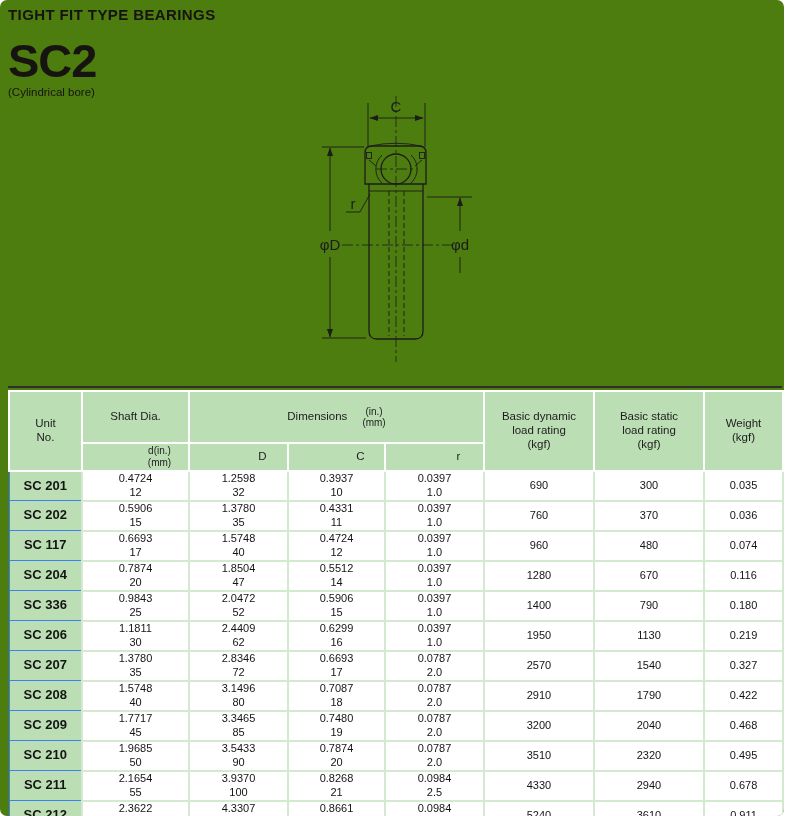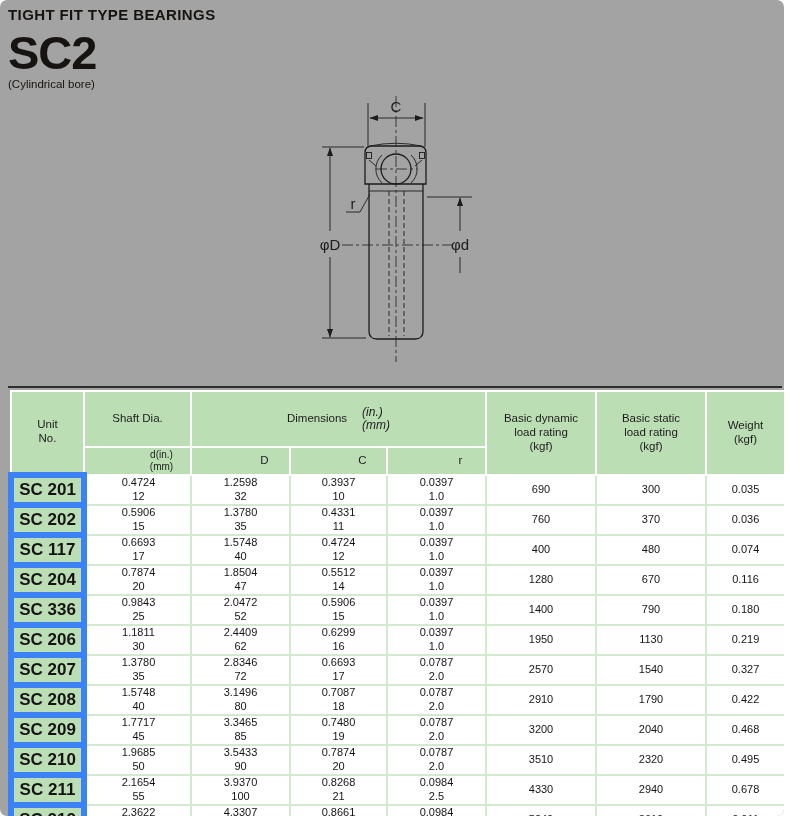--- a/index.html
+++ b/index.html
@@ -1,44 +1,44 @@
 <!DOCTYPE html>
 <html><head>
 <meta charset="utf-8">
 <style>
   * { margin: 0; padding: 0; box-sizing: border-box; }
   html, body { background: #ffffff; }
   body { font-family: "Liberation Sans", "DejaVu Sans", sans-serif; color: #1d1d1d; }
-  .page { position: relative; width: 784px; height: 816px; background: #a3a3a3; overflow: hidden; border-radius: 7px; }
+  .page { position: relative; width: 784px; height: 816px; background: #4d7c0f; overflow: hidden; border-radius: 7px; }
 
   
   .doc-header { position: absolute; left: 8px; top: 6px; }
   .doc-category { font-size: 15px; font-weight: 700; letter-spacing: 0.4px; color: #171310; }
-  .doc-title { font-size: 47px; font-weight: 800; letter-spacing: -1px; line-height: 1.0; color: #171310; margin-top: 6px; }
+  .doc-title { font-size: 47px; font-weight: 800; letter-spacing: -1px; line-height: 1.0; color: #171310; margin-top: 14px; }
   .doc-subtitle { font-size: 11.5px; color: #171310; margin-top: 2px; }
 
   
   .drawing { position: absolute; left: 0; top: 0; width: 790px; height: 382px; pointer-events: none; }
   .drawing svg { width: 100%; height: 100%; }
   .dline { stroke: #1c1c1c; stroke-width: 1.3; fill: none; }
   .thin  { stroke: #1c1c1c; stroke-width: 0.9; fill: none; }
   .cline { stroke: #1c1c1c; stroke-width: 0.8; fill: none; stroke-dasharray: 11 3 3 3; }
   .hline { stroke: #1c1c1c; stroke-width: 0.9; fill: none; stroke-dasharray: 5 3; }
   .dimtext { font-family: "Liberation Sans", sans-serif; font-size: 15px; fill: #1c1c1c; }
 
   
   .table-wrap { position: absolute; left: 8px; top: 386px; width: 774px; border-top: 2px solid #2e2e2e; padding-top: 2px; }
   table { width: 100%; border-collapse: collapse; table-layout: fixed; }
   th { background: #bcdeb4; border: 2px solid #ffffff; font-weight: 400; font-size: 11.5px; color: #1d1d1d; white-space: pre-line; line-height: 1.2; vertical-align: middle; text-align: center; }
   thead tr:first-child th { height: 30px; }
   thead tr:last-child th { height: 28px; padding-left: 48px; }
   td { background: #ffffff; border: 2px solid #d4ead0; font-size: 11px; line-height: 1.25; text-align: center; vertical-align: middle; white-space: pre-line; height: 30px; color: #141414; }
-  td.unit { background: #bcdeb4; border: 6px solid #3b82f6; font-weight: 700; font-size: 17px; }
+  td.unit { background: #bcdeb4; border: 1px solid #3b82f6; font-weight: 700; font-size: 13px; }
   .dim-head { display: flex; align-items: center; justify-content: center; gap: 15px; }
-  .dim-unit-note { font-size: 12px; line-height: 1.1; white-space: pre-line; text-align: left; font-style: italic; }
+  .dim-unit-note { font-size: 10px; line-height: 1.1; white-space: pre-line; text-align: center; }
   .sub-note { font-size: 10px; }
 </style>
 </head>
 <body>
 
 <div class="page">
 
   <div class="doc-header">
     <div class="doc-category">TIGHT FIT TYPE BEARINGS</div>
     <div class="doc-title">SC2</div>
@@ -170,21 +170,21 @@
           <tr>
             <td class="unit">SC 117</td>
             <td>0.6693
 17</td>
             <td>1.5748
 40</td>
             <td>0.4724
 12</td>
             <td>0.0397
 1.0</td>
-            <td>400</td>
+            <td>960</td>
             <td>480</td>
             <td>0.074</td>
           </tr>
           <tr>
             <td class="unit">SC 204</td>
             <td>0.7874
 20</td>
             <td>1.8504
 47</td>
             <td>0.5512

